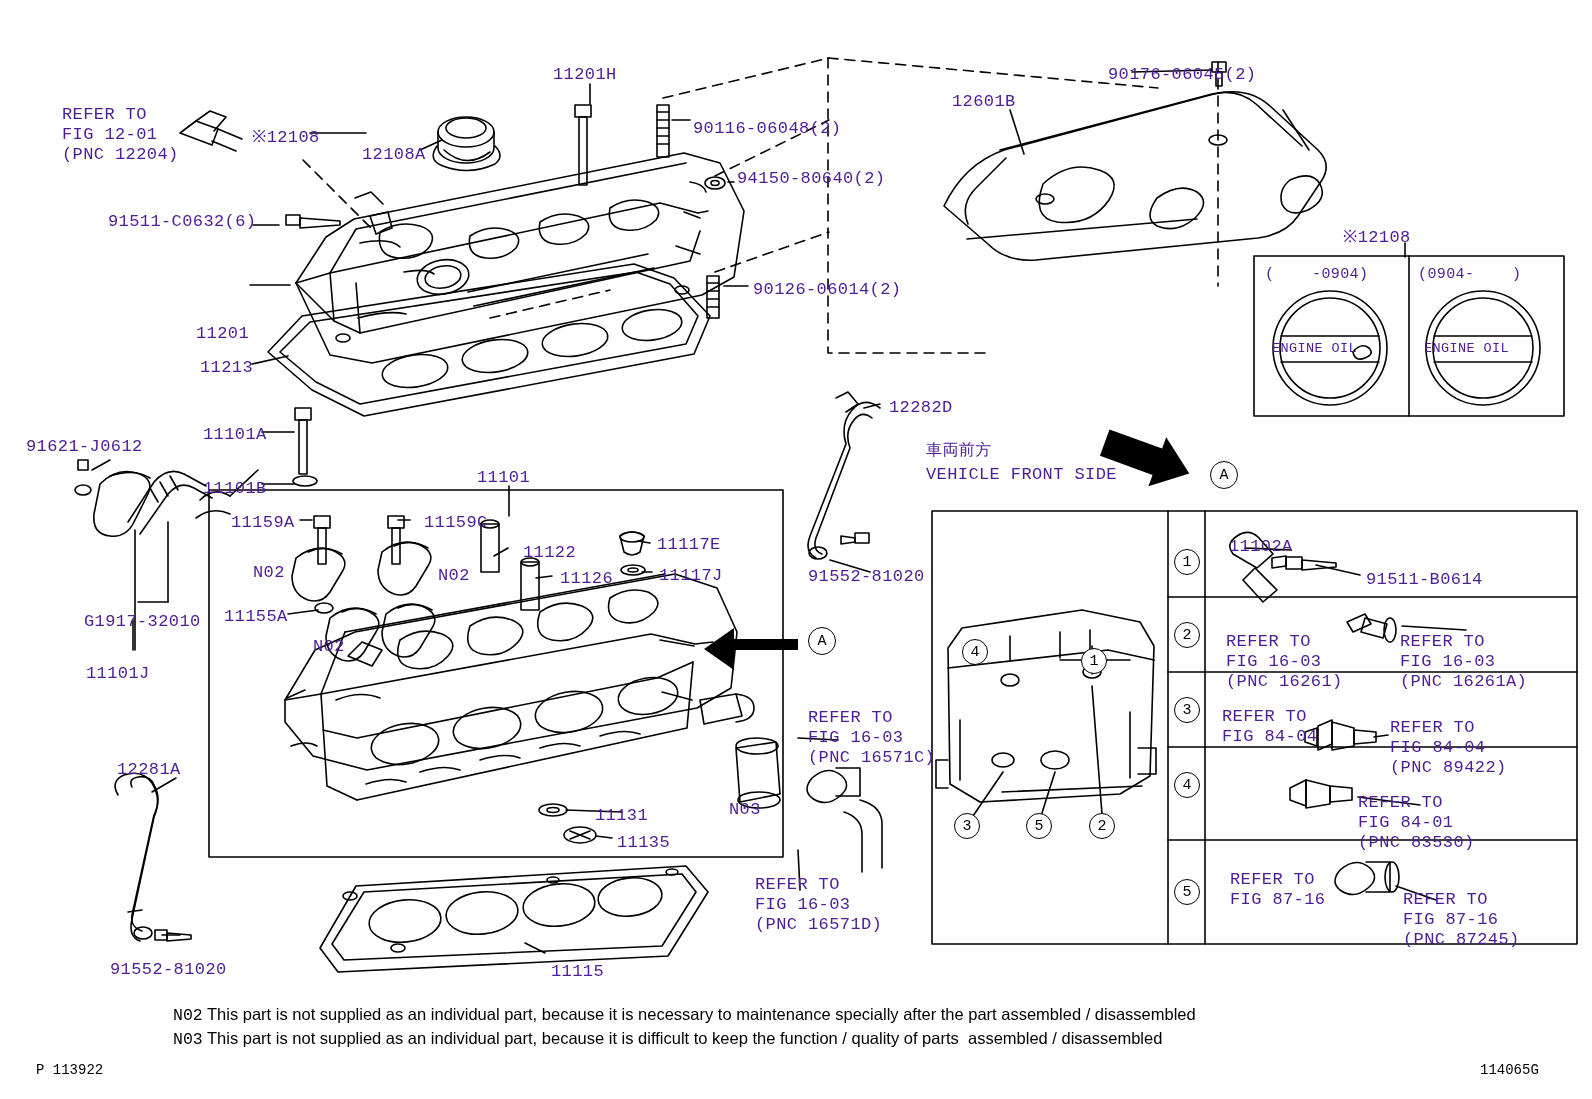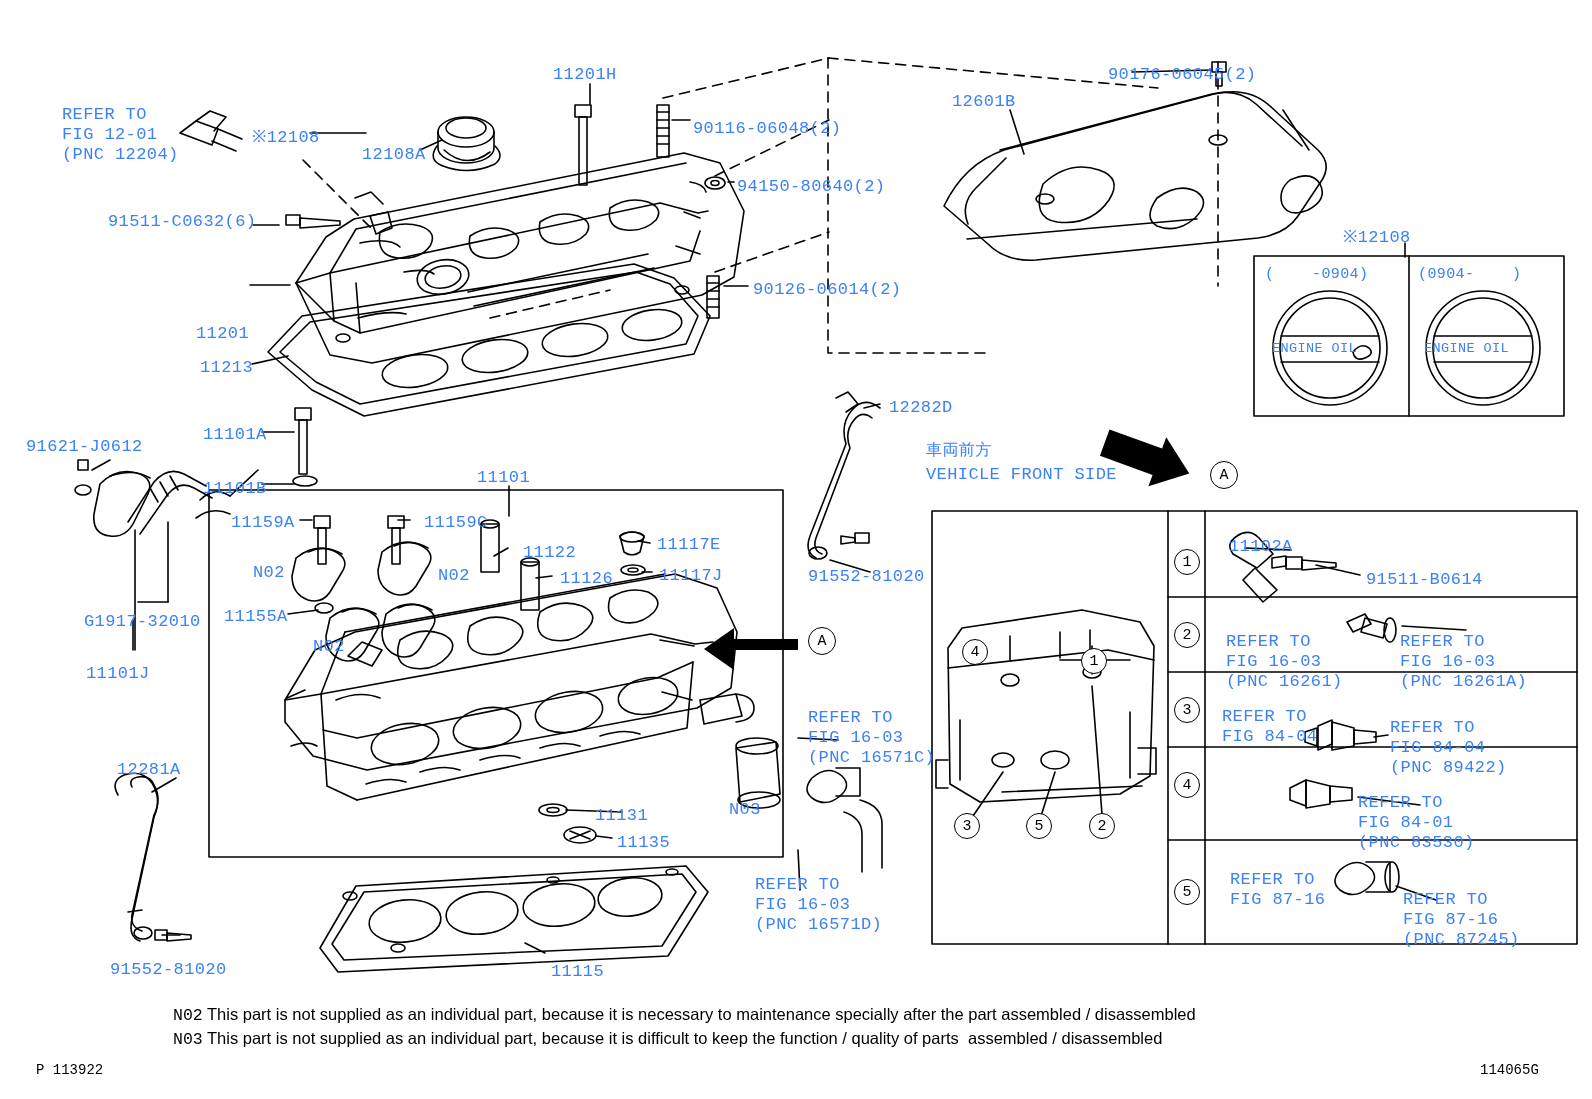--- a/index.html
+++ b/index.html
@@ -16,21 +16,21 @@
     color: #000000;
     overflow: hidden;
   }
   .lbl {
     position: absolute;
     font-family: "Liberation Mono", monospace;
     font-size: 17px;
     letter-spacing: 0.4px;
     white-space: pre;
     line-height: 20px;
-    color: #3b82f6;
+    color: #4c1d95;
   }
   .lbl.sm { font-size: 15px; }
   .lbl.xs { font-size: 13.5px; }
   .lbl.jp { font-family: "DejaVu Sans", sans-serif; font-size: 16px; }
   .note {
     position: absolute;
     font-family: "Liberation Sans", sans-serif;
     font-size: 16.5px;
     white-space: pre;
     color: #000;
@@ -438,21 +438,21 @@
     </g>
   </svg>
 
   <div class="lbl" style="left:62px; top:105px;">REFER TO
 FIG 12-01
 (PNC 12204)</div>
   <div class="lbl" style="left:252px; top:128px;">※12108</div>
   <div class="lbl" style="left:362px; top:145px;">12108A</div>
   <div class="lbl" style="left:553px; top:65px;">11201H</div>
   <div class="lbl" style="left:693px; top:119px;">90116-06048(2)</div>
-  <div class="lbl" style="left:737px; top:177px;text-align:center;">94150-80640(2)</div>
+  <div class="lbl" style="left:737px; top:169px;text-align:center;">94150-80640(2)</div>
   <div class="lbl" style="left:753px; top:280px;text-align:right;">90126-06014(2)</div>
   <div class="lbl" style="left:108px; top:212px;">91511-C0632(6)</div>
   <div class="lbl" style="left:196px; top:277px;margin-top:47px;">11201</div>
   <div class="lbl" style="left:200px; top:358px;">11213</div>
   <div class="lbl" style="left:203px; top:425px;">11101A</div>
   <div class="lbl" style="left:203px; top:479px;">11101B</div>
   <div class="lbl" style="left:26px; top:437px;">91621-J0612</div>
   <div class="lbl" style="left:84px; top:612px;">G1917-32010</div>
   <div class="lbl" style="left:86px; top:664px;">11101J</div>
   <div class="lbl" style="left:117px; top:760px;">12281A</div>

